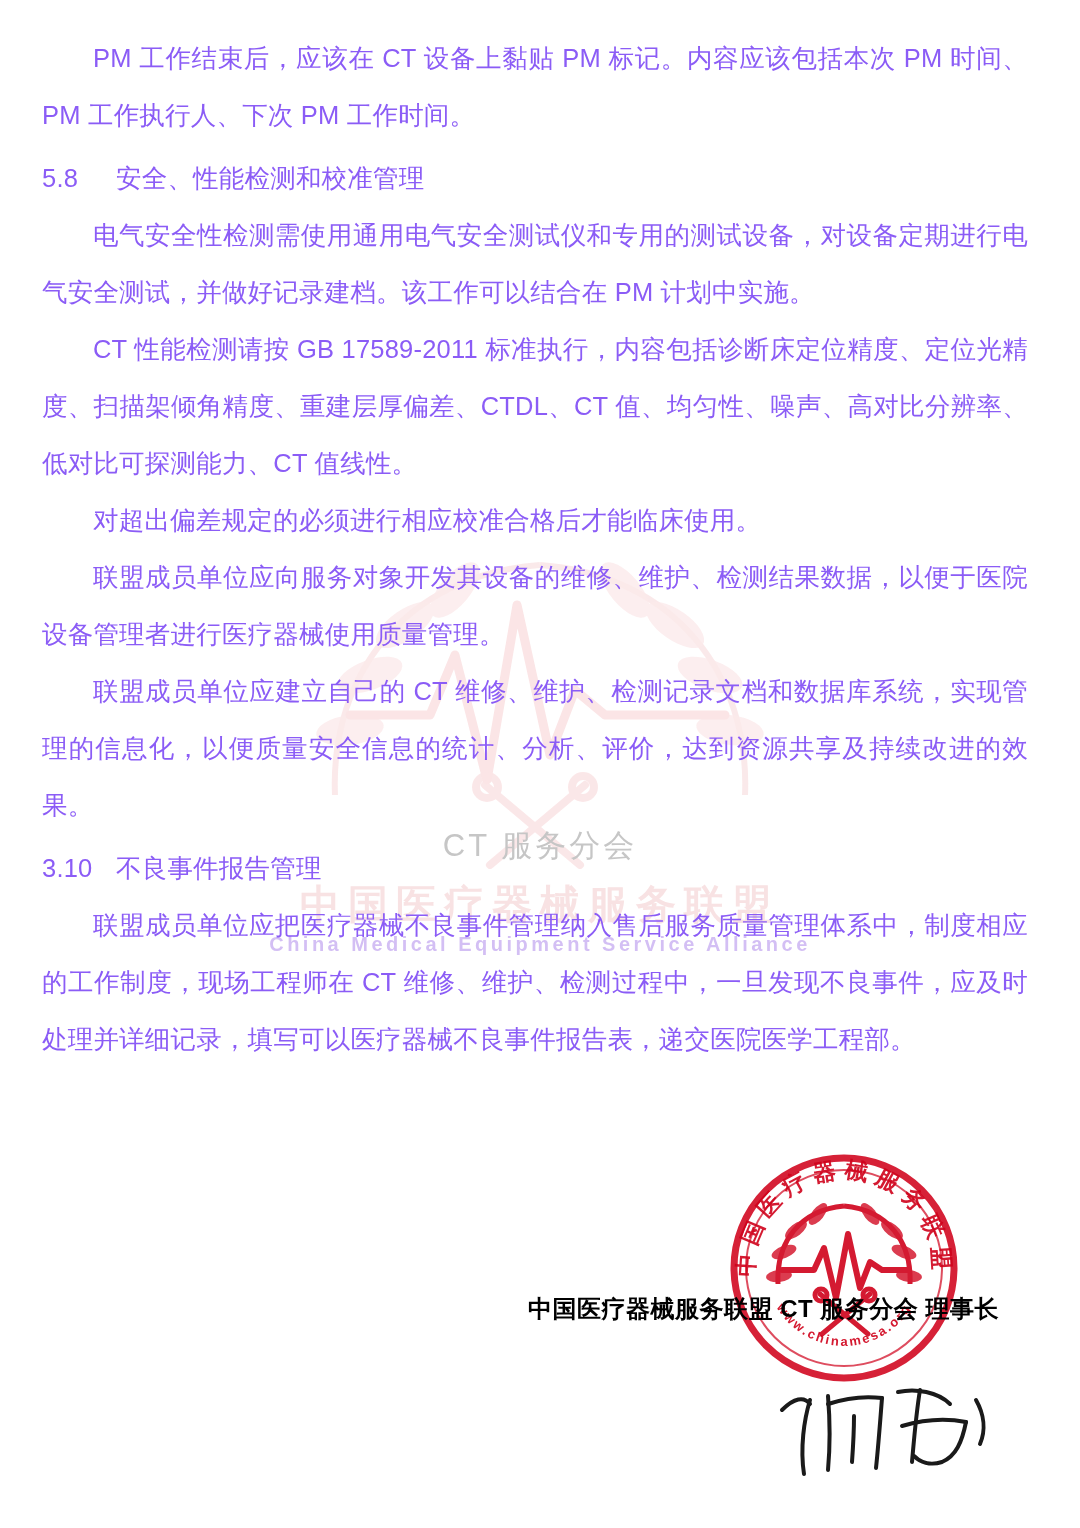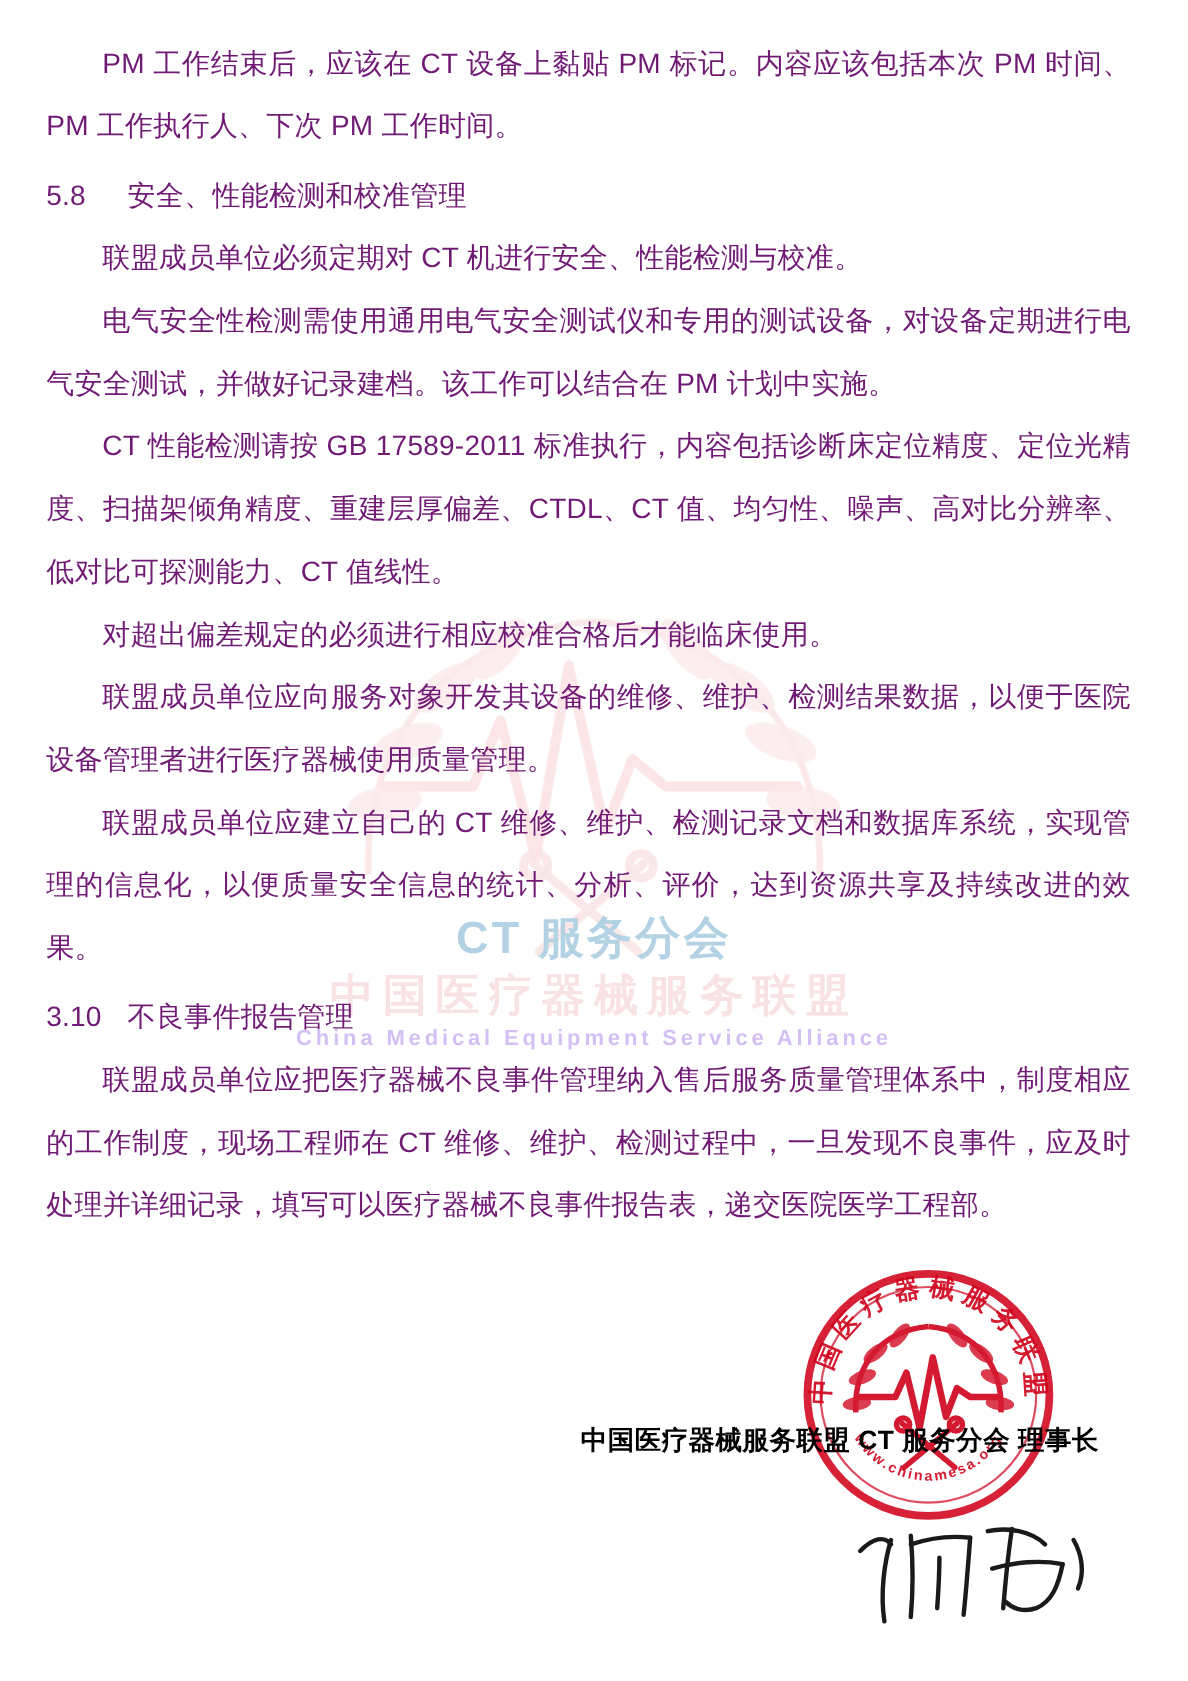--- a/index.html
+++ b/index.html
@@ -34,24 +34,24 @@
     width: 570px;
     height: 480px;
     opacity: 0.30;
   }
   .wm-text-1 {
     position: absolute;
     top: 320px;
     left: 0;
     width: 570px;
     text-align: center;
-    font-size: 41px;
+    font-size: 31px;
     letter-spacing: 3px;
-    color: #0369a1;
-    font-weight: 700;
+    color: #404040;
+    font-weight: 400;
   }
   .wm-text-2 {
     position: absolute;
     top: 372px;
     left: -30px;
     width: 630px;
     text-align: center;
     font-size: 40px;
     letter-spacing: 8px;
     color: #e79fa2;
@@ -71,21 +71,21 @@
   
   .content {
     position: relative;
     z-index: 2;
     padding: 30px 52px 0 42px;
   }
   p {
     margin: 0 0 0 0;
     font-size: 25.5px;
     line-height: 57px;
-    color: #701a75;
+    color: #8b5cf6;
     text-align: justify;
     text-justify: inter-ideograph;
     letter-spacing: 0.2px;
   }
   p.indent {
     text-indent: 51px;
   }
   p.heading {
     margin-top: 6px;
   }
@@ -157,21 +157,20 @@
       <div class="wm-text-3">China Medical Equipment Service Alliance</div>
     </div>
   </div>
 
   <div class="content">
 
     <p class="indent">PM 工作结束后，应该在 CT 设备上黏贴 PM 标记。内容应该包括本次 PM 时间、PM 工作执行人、下次 PM 工作时间。</p>
 
     <p class="heading"><span class="h-num">5.8</span><span>安全、性能检测和校准管理</span></p>
 
-    <p class="indent">联盟成员单位必须定期对 CT 机进行安全、性能检测与校准。</p>
     <p class="indent">电气安全性检测需使用通用电气安全测试仪和专用的测试设备，对设备定期进行电气安全测试，并做好记录建档。该工作可以结合在 PM 计划中实施。</p>
     <p class="indent">CT 性能检测请按 GB 17589-2011 标准执行，内容包括诊断床定位精度、定位光精度、扫描架倾角精度、重建层厚偏差、CTDL、CT 值、均匀性、噪声、高对比分辨率、低对比可探测能力、CT 值线性。</p>
     <p class="indent">对超出偏差规定的必须进行相应校准合格后才能临床使用。</p>
 
 
     <p class="indent">联盟成员单位应向服务对象开发其设备的维修、维护、检测结果数据，以便于医院设备管理者进行医疗器械使用质量管理。</p>
     <p class="indent">联盟成员单位应建立自己的 CT 维修、维护、检测记录文档和数据库系统，实现管理的信息化，以便质量安全信息的统计、分析、评价，达到资源共享及持续改进的效果。</p>
 
     <p class="heading"><span class="h-num">3.10</span><span>不良事件报告管理</span></p>
 

